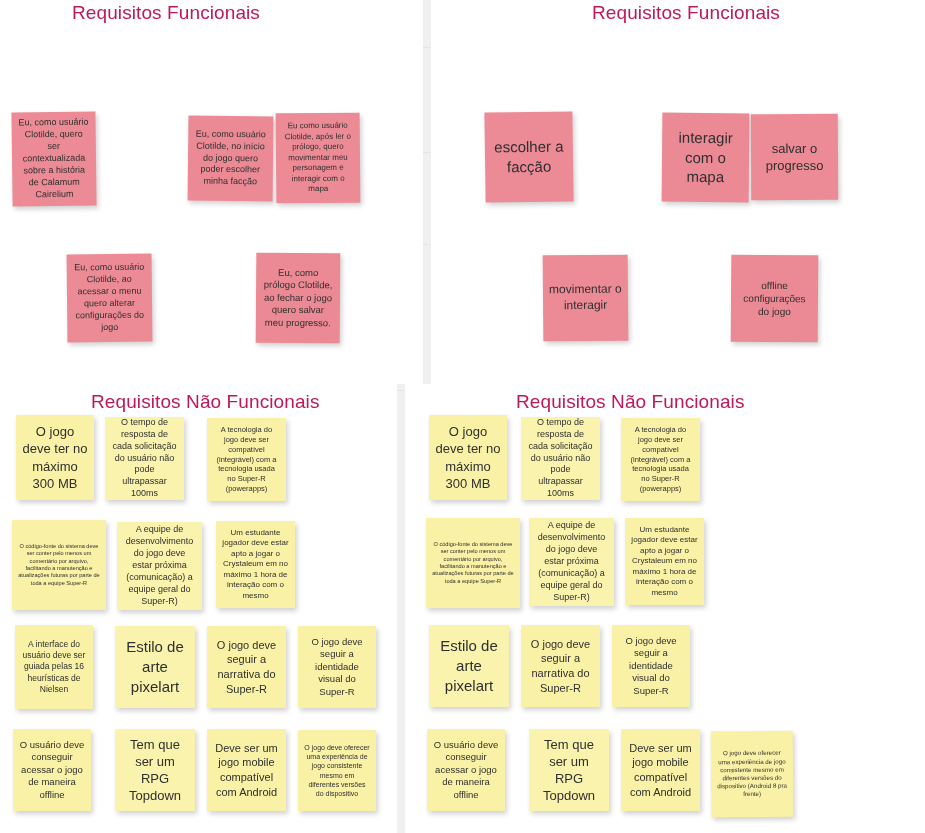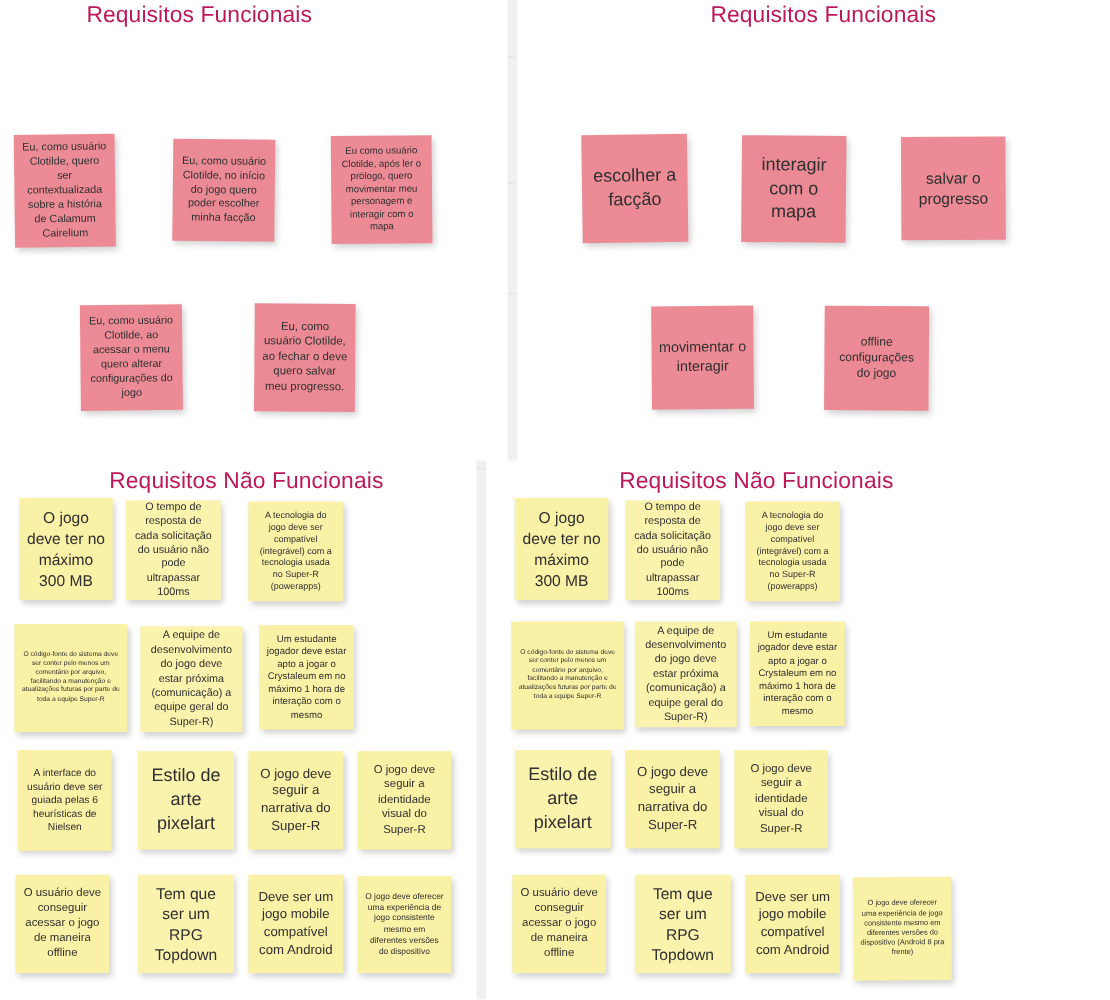--- a/index.html
+++ b/index.html
@@ -50,21 +50,21 @@
     text-align: center;
     padding: 5px 6px;
     line-height: 1.32;
     color: #2f2f2f;
     overflow: hidden;
     box-shadow: 2px 3px 5px rgba(0,0,0,0.18);
   }
   .note span { display: block; width: 100%; }
   .note.pink   { background: #ec8b96; }
   .note.yellow { background: #f9f1a5; }
-  .note.pink.p2   { background: #eb8a95; }
+  .note.pink.p2   { background: #eb8a95; margin-left: 44px; }
   .note.yellow.y2 { background: #faf3ad; }
 </style>
 </head>
 <body>
 
 <div class="board">
 
   <div class="vline" style="left:423px; top:-4px; height:388px;"></div>
   <div class="vline-tick" style="left:423px; top:47px;"></div>
   <div class="vline-tick" style="left:423px; top:152px;"></div>
@@ -83,21 +83,21 @@
   <div class="note pink p2" style="left:144px; top:116px; width:85px; height:85px; font-size:9px; transform:rotate(0.6deg);">
     <span>Eu, como usuário Clotilde, no início do jogo quero poder escolher minha facção</span>
   </div>
   <div class="note pink" style="left:67px; top:254px; width:85px; height:88px; font-size:9px; transform:rotate(-0.6deg);">
     <span>Eu, como usuário Clotilde, ao acessar o menu quero alterar configurações do jogo</span>
   </div>
   <div class="note pink" style="left:276px; top:113px; width:84px; height:90px; font-size:8px; transform:rotate(-0.5deg);">
     <span>Eu como usuário Clotilde, após ler o prólogo, quero movimentar meu personagem e interagir com o mapa</span>
   </div>
   <div class="note pink p2" style="left:212px; top:253px; width:84px; height:90px; font-size:9.5px; transform:rotate(0.4deg);">
-    <span>Eu, como usuário Clotilde, ao fechar o deve quero salvar meu progresso.</span>
+    <span>Eu, como prólogo Clotilde, ao fechar o jogo quero salvar meu progresso.</span>
   </div>
 
   <div class="note pink" style="left:485px; top:112px; width:88px; height:90px; font-size:15px; transform:rotate(-0.8deg);">
     <span>escolher a facção</span>
   </div>
   <div class="note pink p2" style="left:618px; top:113px; width:87px; height:89px; font-size:15px; transform:rotate(0.5deg);">
     <span>interagir com o mapa</span>
   </div>
   <div class="note pink" style="left:751px; top:114px; width:87px; height:86px; font-size:13px; transform:rotate(-0.3deg);">
     <span>salvar o progresso</span>
@@ -123,21 +123,21 @@
     <span>O código-fonte do sistema deve ser conter pelo menos um comentário por arquivo, facilitando a manutenção e atualizações futuras por parte de toda a equipe Super-R</span>
   </div>
   <div class="note yellow y2" style="left:117px; top:522px; width:85px; height:88px; font-size:9px;">
     <span>A equipe de desenvolvimento do jogo deve estar próxima (comunicação) a equipe geral do Super-R)</span>
   </div>
   <div class="note yellow" style="left:216px; top:521px; width:79px; height:87px; font-size:8px;">
     <span>Um estudante jogador deve estar apto a jogar o Crystaleum em no máximo 1 hora de interação com o mesmo</span>
   </div>
 
   <div class="note yellow" style="left:15px; top:625px; width:78px; height:84px; font-size:8.5px;">
-    <span>A interface do usuário deve ser guiada pelas 6 heurísticas de Nielsen</span>
+    <span>A interface do usuário deve ser guiada pelas 16 heurísticas de Nielsen</span>
   </div>
   <div class="note yellow y2" style="left:115px; top:626px; width:80px; height:82px; font-size:15px;">
     <span>Estilo de arte pixelart</span>
   </div>
   <div class="note yellow" style="left:207px; top:626px; width:79px; height:82px; font-size:11px;">
     <span>O jogo deve seguir a narrativa do Super-R</span>
   </div>
   <div class="note yellow" style="left:298px; top:626px; width:78px; height:82px; font-size:9.5px;">
     <span>O jogo deve seguir a identidade visual do Super-R</span>
   </div>

